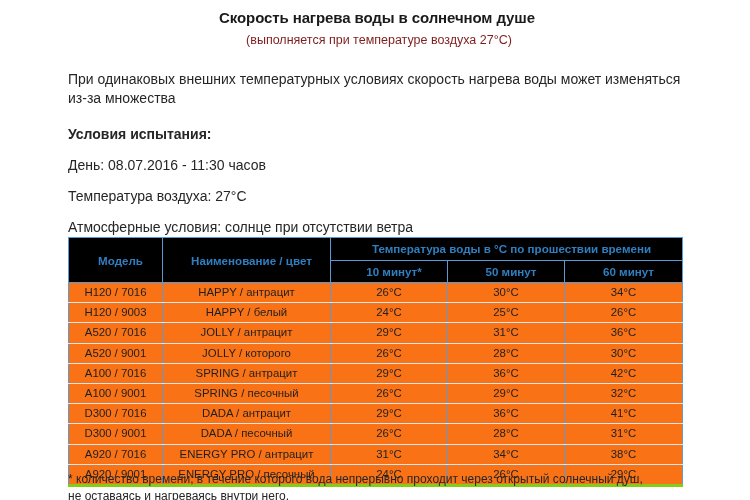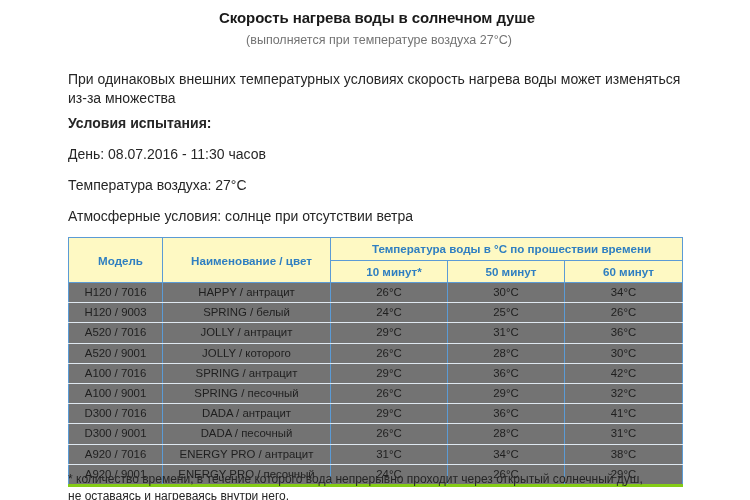--- a/index.html
+++ b/index.html
@@ -28,39 +28,39 @@
     font-weight: bold;
     color: #1a1a1a;
     letter-spacing: -0.1px;
     margin: 9px 0 0 4px;
     line-height: 18px;
   }
   .subtitle {
     text-align: center;
     font-size: 12.5px;
     font-weight: normal;
-    color: #737373;
+    color: #7f1d1d;
     margin: 5px 0 0 8px;
     line-height: 16px;
   }
 
   
   .intro {
     margin: 22px 0 0 0;
     padding: 0 56px 0 68px;
   }
   .intro p {
     margin: 0;
     font-size: 14px;
     line-height: 19px;
     color: #262626;
   }
   .intro p.bold {
     font-weight: bold;
-    margin-top: 6px;
+    margin-top: 17px;
   }
   .intro p.cond {
     margin-top: 12px;
   }
 
   
   .table-wrap {
     position: absolute;
     left: 68px;
     top: 228px;
@@ -75,42 +75,42 @@
   table.data th,
   table.data td {
     padding: 0;
     text-align: center;
     vertical-align: middle;
   }
   
   table.data thead th {
     color: #2f7fc1;
     font-weight: bold;
-    background: #fef9c3;
+    background: #000000;
     border: 1px solid #5b9bd5;
     font-size: 11.6px;
     line-height: 13px;
     padding-left: 10px;
   }
   th.c-model { height: 44px; }
   th.c-name  { height: 44px; }
   th.c-group { height: 21px; }
   th.c-sub   { height: 21px; }
 
   
   table.data tbody td {
     height: 19.2px;
     line-height: 19.2px;
     color: #1f1f1f;
     font-size: 11.4px;
     border-left: 1px solid #5b9bd5;
     border-right: 1px solid #5b9bd5;
     border-bottom: 1px solid #dfe8f0;
     border-top: none;
-    background: #737373;
+    background: #f97316;
     white-space: nowrap;
     overflow: hidden;
   }
   table.data tbody tr:last-child td {
     border-bottom: 3px solid #84cc16;
   }
   
   table.data tbody td.tcell {
     border-left: 1px solid #5b9bd5;
     border-right: 1px solid #5b9bd5;
@@ -172,21 +172,21 @@
       <tbody>
         <tr>
           <td>H120 / 7016</td>
           <td>HAPPY / антрацит</td>
           <td class="tcell">26°C</td>
           <td class="tcell">30°C</td>
           <td class="tcell">34°C</td>
         </tr>
         <tr>
           <td>H120 / 9003</td>
-          <td>SPRING / белый</td>
+          <td>HAPPY / белый</td>
           <td class="tcell">24°C</td>
           <td class="tcell">25°C</td>
           <td class="tcell">26°C</td>
         </tr>
         <tr>
           <td>A520 / 7016</td>
           <td>JOLLY / антрацит</td>
           <td class="tcell">29°C</td>
           <td class="tcell">31°C</td>
           <td class="tcell">36°C</td>

